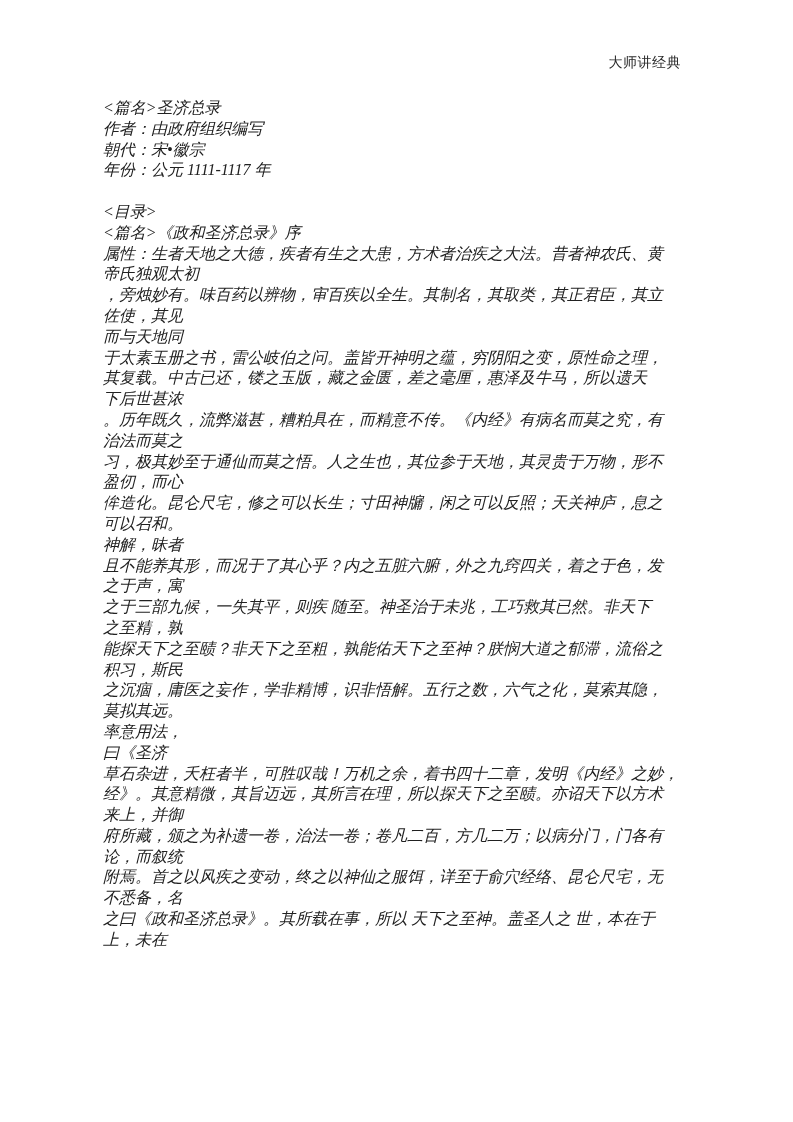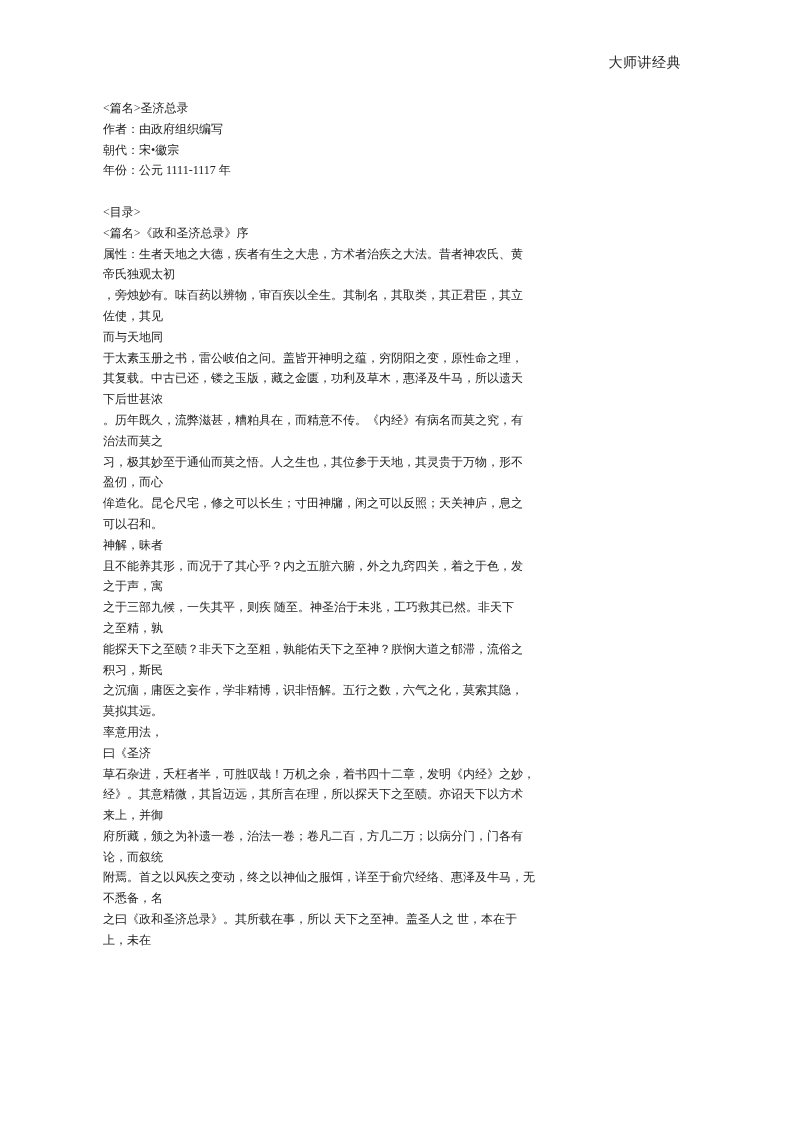--- a/index.html
+++ b/index.html
@@ -20,22 +20,23 @@
     top: 54px; right: 112px;
     font-size: 14px;
     line-height: 18px;
     letter-spacing: 0.5px;
     color: #2a2a2a;
   }
   .text-area {
     position: absolute;
     top: 98px; left: 103px;
     width: 606px;
-    font-size: 12px;
+    font-size: 16px;
     line-height: 20.8px;
+    font-style: italic;
   }
   .body-block { margin-top: 20.8px; }
   .line {
     white-space: pre;
     min-height: 20.8px;
   }
 </style>
 </head>
 <body>
 
@@ -51,21 +52,21 @@
       </div>
     <div class="block body-block">
         <div class="line">&lt;目录&gt;</div>
         <div class="line">&lt;篇名&gt;《政和圣济总录》序</div>
         <div class="line">属性：生者天地之大德，疾者有生之大患，方术者治疾之大法。昔者神农氏、黄</div>
         <div class="line">帝氏独观太初</div>
         <div class="line">，旁烛妙有。味百药以辨物，审百疾以全生。其制名，其取类，其正君臣，其立</div>
         <div class="line">佐使，其见</div>
         <div class="line">而与天地同</div>
         <div class="line">于太素玉册之书，雷公岐伯之问。盖皆开神明之蕴，穷阴阳之变，原性命之理，</div>
-        <div class="line">其复载。中古已还，镂之玉版，藏之金匮，功利及草木，惠泽及牛马，所以遗天</div>
+        <div class="line">其复载。中古已还，镂之玉版，藏之金匮，差之毫厘，惠泽及牛马，所以遗天</div>
         <div class="line">下后世甚浓</div>
         <div class="line">。历年既久，流弊滋甚，糟粕具在，而精意不传。《内经》有病名而莫之究，有</div>
         <div class="line">治法而莫之</div>
         <div class="line">习，极其妙至于通仙而莫之悟。人之生也，其位参于天地，其灵贵于万物，形不</div>
         <div class="line">盈仞，而心</div>
         <div class="line">侔造化。昆仑尺宅，修之可以长生；寸田神牖，闲之可以反照；天关神庐，息之</div>
         <div class="line">可以召和。</div>
         <div class="line">神解，昧者</div>
         <div class="line">且不能养其形，而况于了其心乎？内之五脏六腑，外之九窍四关，着之于色，发</div>
         <div class="line">之于声，寓</div>
@@ -75,19 +76,19 @@
         <div class="line">积习，斯民</div>
         <div class="line">之沉痼，庸医之妄作，学非精博，识非悟解。五行之数，六气之化，莫索其隐，</div>
         <div class="line">莫拟其远。</div>
         <div class="line">率意用法，</div>
         <div class="line">曰《圣济</div>
         <div class="line">草石杂进，夭枉者半，可胜叹哉！万机之余，着书四十二章，发明《内经》之妙，</div>
         <div class="line">经》。其意精微，其旨迈远，其所言在理，所以探天下之至赜。亦诏天下以方术</div>
         <div class="line">来上，并御</div>
         <div class="line">府所藏，颁之为补遗一卷，治法一卷；卷凡二百，方几二万；以病分门，门各有</div>
         <div class="line">论，而叙统</div>
-        <div class="line">附焉。首之以风疾之变动，终之以神仙之服饵，详至于俞穴经络、惠泽及牛马，无</div>
+        <div class="line">附焉。首之以风疾之变动，终之以神仙之服饵，详至于俞穴经络、昆仑尺宅，无</div>
         <div class="line">不悉备，名</div>
         <div class="line">之曰《政和圣济总录》。其所载在事，所以 天下之至神。盖圣人之 世，本在于</div>
         <div class="line">上，未在</div>
       </div>
   </div>
 </div>
 
 </body></html>

